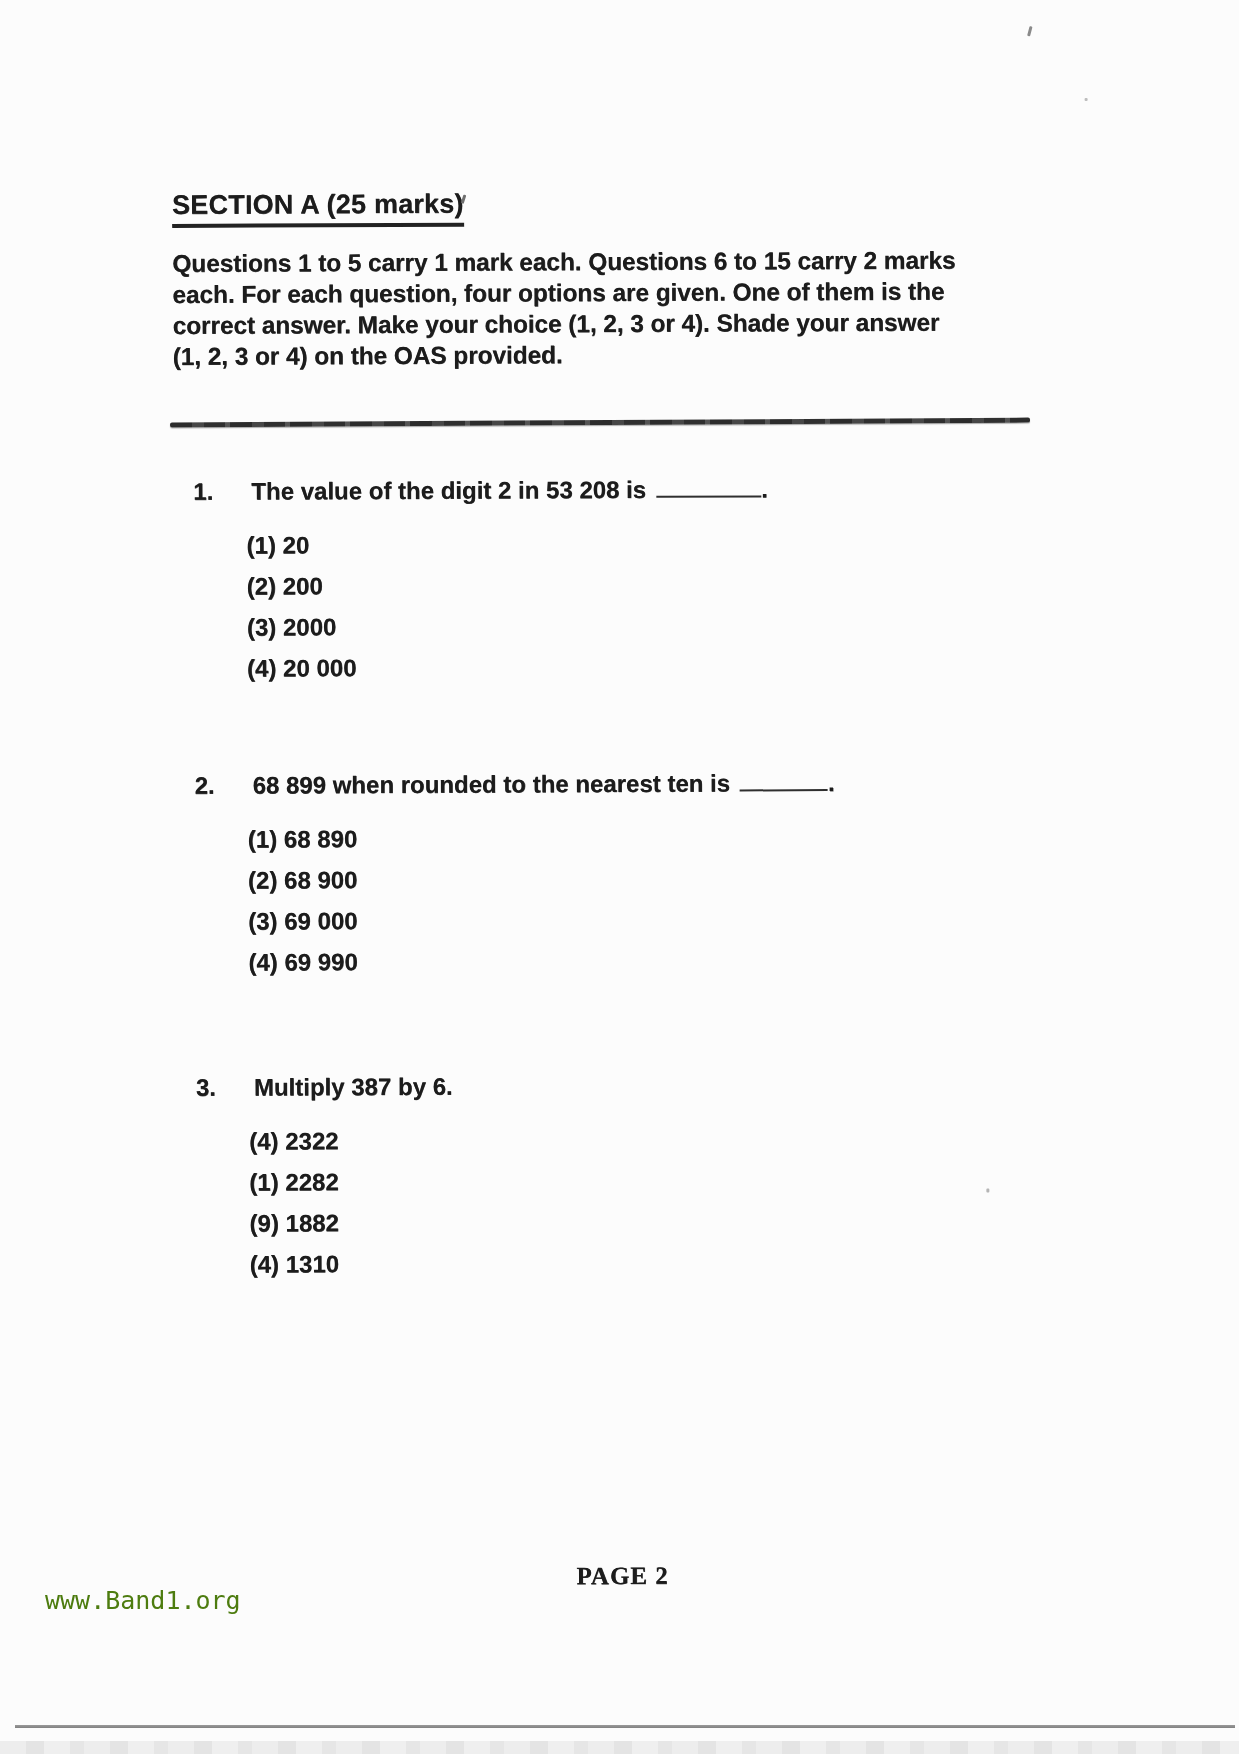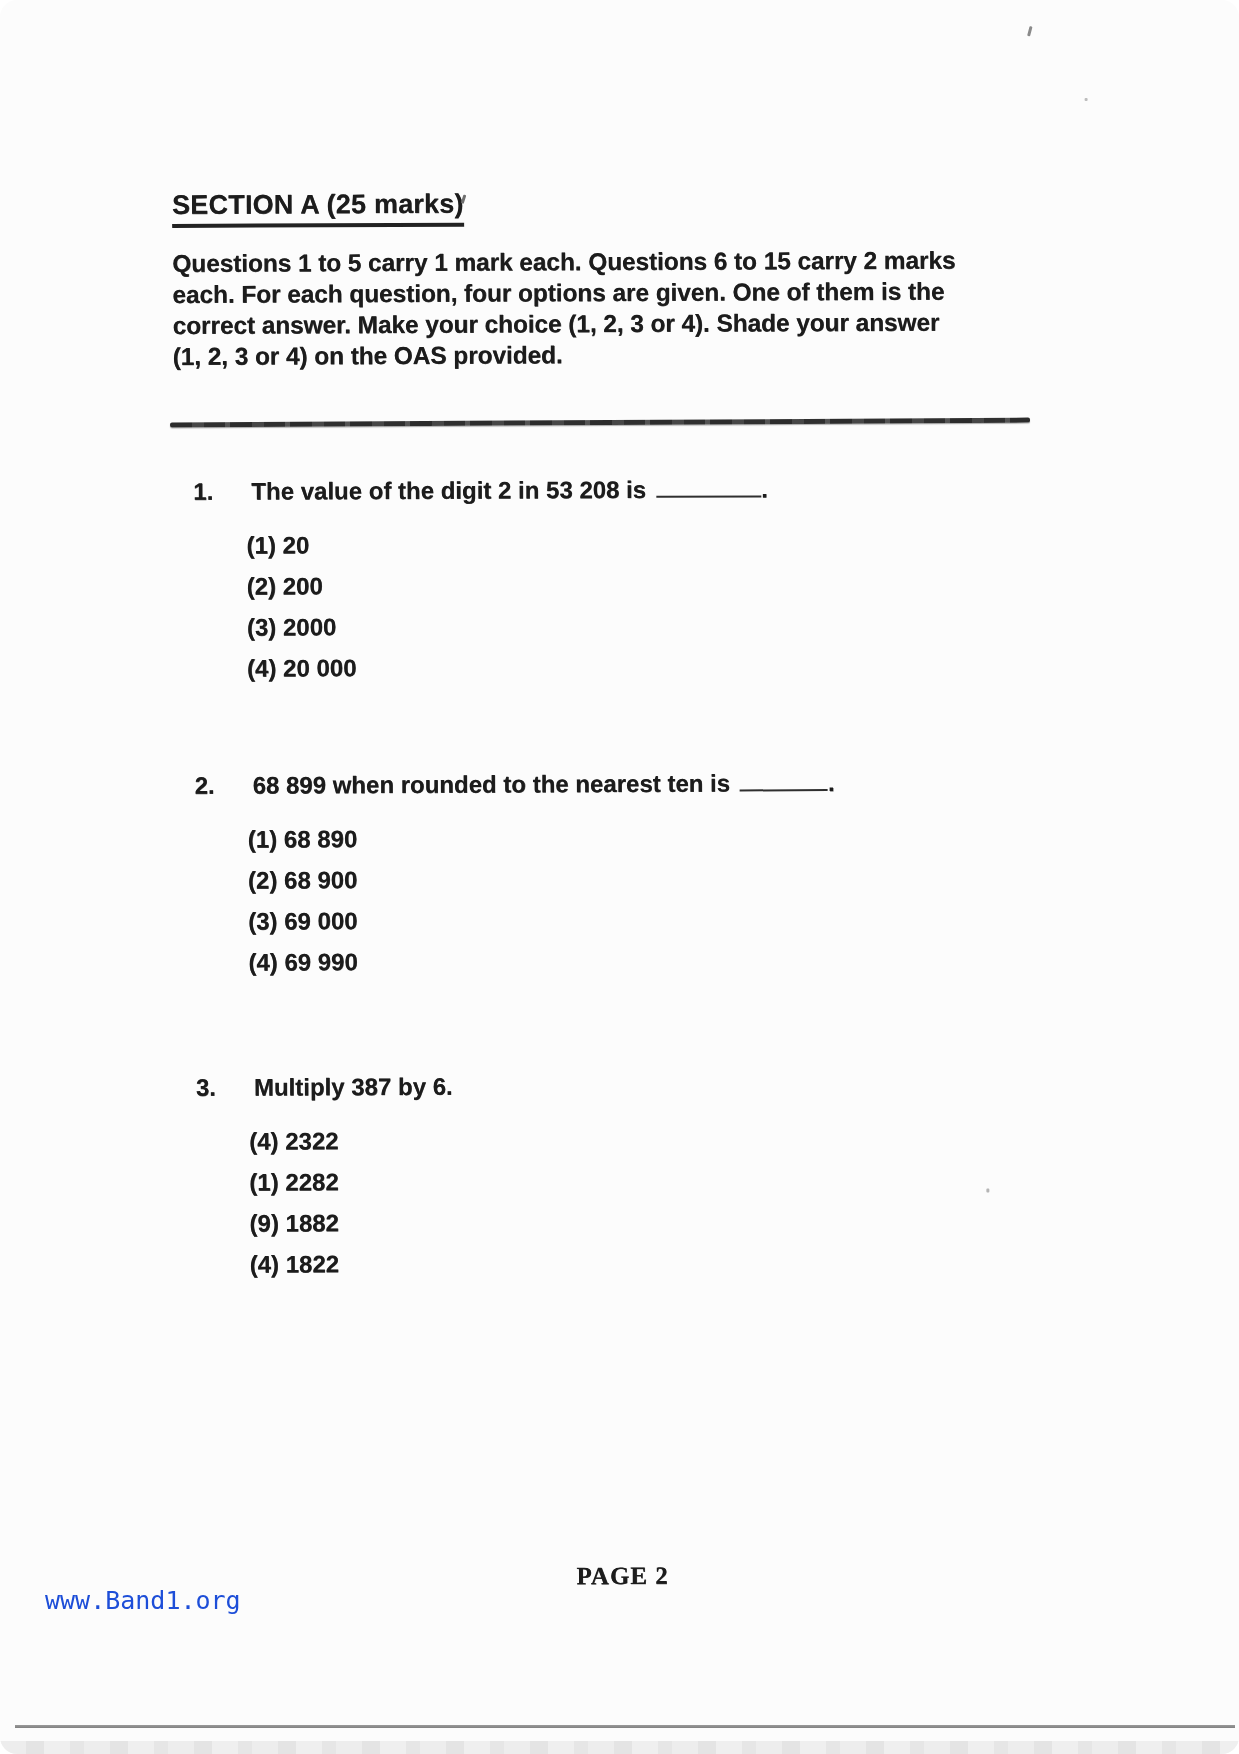--- a/index.html
+++ b/index.html
@@ -8,21 +8,20 @@
     background: #ffffff;
   }
   .page {
     position: relative;
     width: 1239px;
     height: 1754px;
     background: #fcfcfc;
     overflow: hidden;
     font-family: "Liberation Sans", sans-serif;
     color: #1c1c1c;
-    border-radius: 17px;
   }
   .scan-content {
     position: absolute;
     inset: 0;
     transform: rotate(-0.25deg);
   }
   .ink {
     color: #1c1c1c;
     text-shadow: 0.3px 0.3px 0.5px rgba(25,25,25,0.75);
     font-weight: 700;
@@ -105,21 +104,21 @@
     letter-spacing: 1px;
     text-shadow: 0.3px 0.3px 0.5px rgba(25,25,25,0.8);
   }
   .watermark {
     position: absolute;
     left: 45px;
     top: 1586px;
     font-family: "DejaVu Sans Mono", monospace;
     font-size: 25px;
     font-weight: 500;
-    color: #1d4ed8;
+    color: #4d7c0f;
   }
   .footer-rule {
     position: absolute;
     left: 15px;
     top: 1725px;
     width: 1220px;
     height: 3px;
     background: linear-gradient(#9a9a9a, #818181);
   }
   .scanner-strip {
@@ -187,21 +186,21 @@
 
     <div class="question q3">
       <div class="q-line ink">
         <span class="q-num">3.</span>
         <span><span>Multiply 387 by 6.</span><span></span></span>
       </div>
       <ul class="options ink">
         <li>(4) 2322</li>
         <li>(1) 2282</li>
         <li>(9) 1882</li>
-        <li>(4) 1822</li>
+        <li>(4) 1310</li>
       </ul>
     </div>
 
     <div class="page-label">PAGE 2</div>
 
     <div class="speck s1"></div>
     <div class="speck s2"></div>
     <div class="speck s3"></div>
     <div class="speck s4"></div>
   </div>

